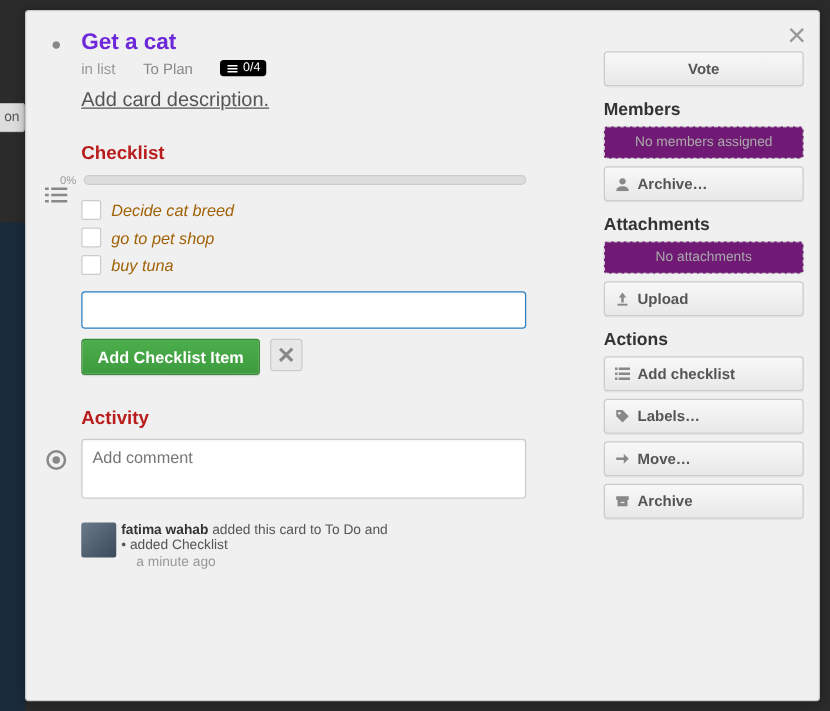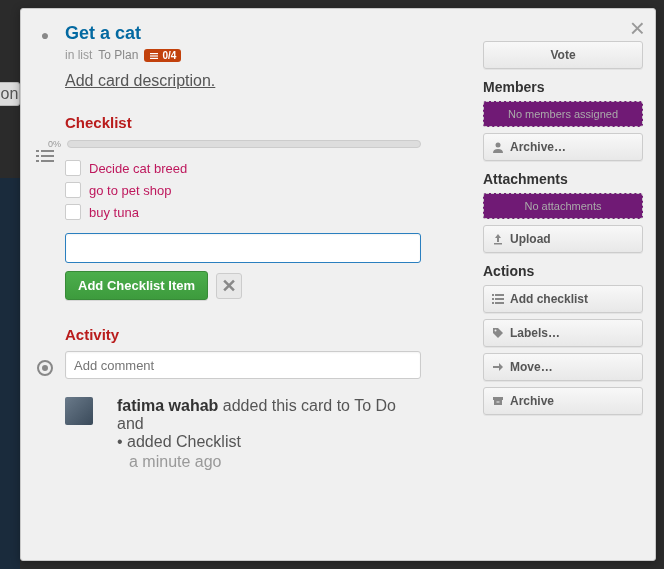--- a/index.html
+++ b/index.html
@@ -1,17 +1,17 @@
 <!DOCTYPE html>
 <html><head>
 <meta charset="utf-8">
 <style>
   * { box-sizing: border-box; margin: 0; padding: 0; font-family: "Helvetica Neue", Arial, sans-serif; }
   body { background: #2b2b2b; width: 664px; height: 569px; overflow: hidden; position: relative; }
-  .backdrop-bar { position: absolute; left: 0; top: 82px; width: 20px; height: 24px; background: #ddd; border: 1px solid #bbb; border-left: none; border-radius: 0 3px 3px 0; font-size: 16px; color: #555; display:flex; align-items:center; justify-content:center;}
+  .backdrop-bar { position: absolute; left: 0; top: 82px; width: 20px; height: 24px; background: #ddd; border: 1px solid #bbb; border-left: none; border-radius: 0 3px 3px 0; font-size: 11px; color: #555; display:flex; align-items:center; justify-content:center;}
   .dark-strip { position: absolute; left:0; top:178px; bottom:0; width:20px; background:#1a2b3c;}
   .modal {
     position: absolute; left: 20px; right: 8px; top: 8px; bottom: 8px;
     background: #f0f0f0;
     border: 1px solid #c8c8c8;
     border-radius: 3px;
     box-shadow: 0 2px 10px rgba(0,0,0,0.3);
     padding: 10px 12px 10px 12px;
     display: flex;
     gap: 14px;
@@ -25,71 +25,71 @@
   }
 
   .section-icon {
     position: absolute; left: 0; width: 24px; text-align: center;
     color: #888; font-size: 18px;
   }
   .dot-icon { top: 8px; font-size: 14px; }
   .checklist-icon-pos { top: 128px; }
   .activity-icon-pos { top: 340px; }
 
-  .card-title { font-size: 18px; font-weight: bold; color: #0369a1; padding-top:4px; }
-  .subline { font-size: 12px; color: #999; margin-top: 4px; display:flex; align-items:flex-end; gap:6px;}
+  .card-title { font-size: 18px; font-weight: bold; color: #6d28d9; padding-top:4px; }
+  .subline { font-size: 12px; color: #999; margin-top: 4px; display:flex; align-items:flex-start; gap:22px;}
   .subline b { color:#888; font-weight:normal;}
   .badge {
     display:inline-flex; align-items:center; gap:3px;
-    background:#c2410c; color:#fff; font-size:10px; font-weight:bold;
+    background:#000000; color:#fff; font-size:10px; font-weight:normal;
     padding:1px 5px; border-radius:3px;
   }
   .badge svg { width:10px; height:8px; }
   .add-desc { font-size: 16px; color: #555; text-decoration: underline; margin-top: 10px; cursor:pointer; display:inline-block;}
 
   .section-title { font-size: 15px; font-weight: bold; color: #b91c1c; margin-top: 24px; }
 
   .progress-row { display:flex; align-items:center; gap:6px; margin-top:8px;}
   .progress-pct { font-size: 9px; color:#999; width:18px; text-align:right; margin-left:-22px;}
   .progress-bar { flex:1; height:8px; background:#ddd; border-radius:4px; border:1px solid #ccc;}
 
   .check-items { margin-top:8px; }
-  .check-item { display:flex; align-items:center; gap:8px; padding:3px 0; font-size:13px; color:#be185d;}
+  .check-item { display:flex; align-items:center; gap:8px; padding:3px 0; font-size:13px; color:#a16207;font-style:italic;}
   .checkbox {
     width:16px; height:16px; border:1px solid #ccc; background:#fff;
     border-radius:2px; flex:none;
   }
 
   .new-item-input {
     width: 100%; height: 30px; border:1px solid #2a7fbf; border-radius:3px;
     padding: 4px 8px; font-size:13px; margin-top:10px; background:#fff;
     box-shadow: inset 0 1px 2px rgba(0,0,0,0.05);
   }
-  .add-row { display:flex; align-items:center; gap:8px; margin-top:8px;}
+  .add-row { display:flex; gap:8px; margin-top:8px;}
   .btn-green {
     background: linear-gradient(#4cae4c, #3d9b3d);
     color:#fff; font-weight:bold; font-size:13px;
     border:1px solid #388a38; border-radius:3px;
     padding:6px 12px; cursor:pointer;
     box-shadow: 0 1px 0 rgba(0,0,0,0.1);
   }
   .btn-cancel {
     width:26px; height:26px; border:1px solid #ccc; background:#e8e8e8;
     border-radius:3px; display:flex; align-items:center; justify-content:center;
     color:#888; font-size:18px; cursor:pointer; font-weight:bold;
   }
 
   .comment-box {
-    width:100%; height:28px; border:1px solid #ccc; border-radius:3px;
+    width:100%; height:48px; border:1px solid #ccc; border-radius:3px;
     background:#fff; padding:6px 8px; font-size:13px; color:#999;
     margin-top:8px; resize:none;
     box-shadow: inset 0 1px 2px rgba(0,0,0,0.05);
   }
 
-  .activity-entry { display:flex; gap:24px; margin-top:14px; font-size:16px; color:#555;}
+  .activity-entry { display:flex; gap:4px; margin-top:14px; font-size:11px; color:#555;}
   .avatar { width:28px; height:28px; background:linear-gradient(135deg,#6a7a8a,#3a4a5a); border-radius:2px; flex:none;}
   .activity-text b { color:#333; }
   .activity-sub { color:#999; margin-top:2px;margin-left:12px;}
   .activity-bullet::before { content:"• "; }
 
   
   .side-btn {
     width:100%; background:linear-gradient(#f8f8f8,#e8e8e8);
     border:1px solid #ccc; border-radius:3px;
     padding:6px 8px; font-size:12px; font-weight:bold; color:#555;

